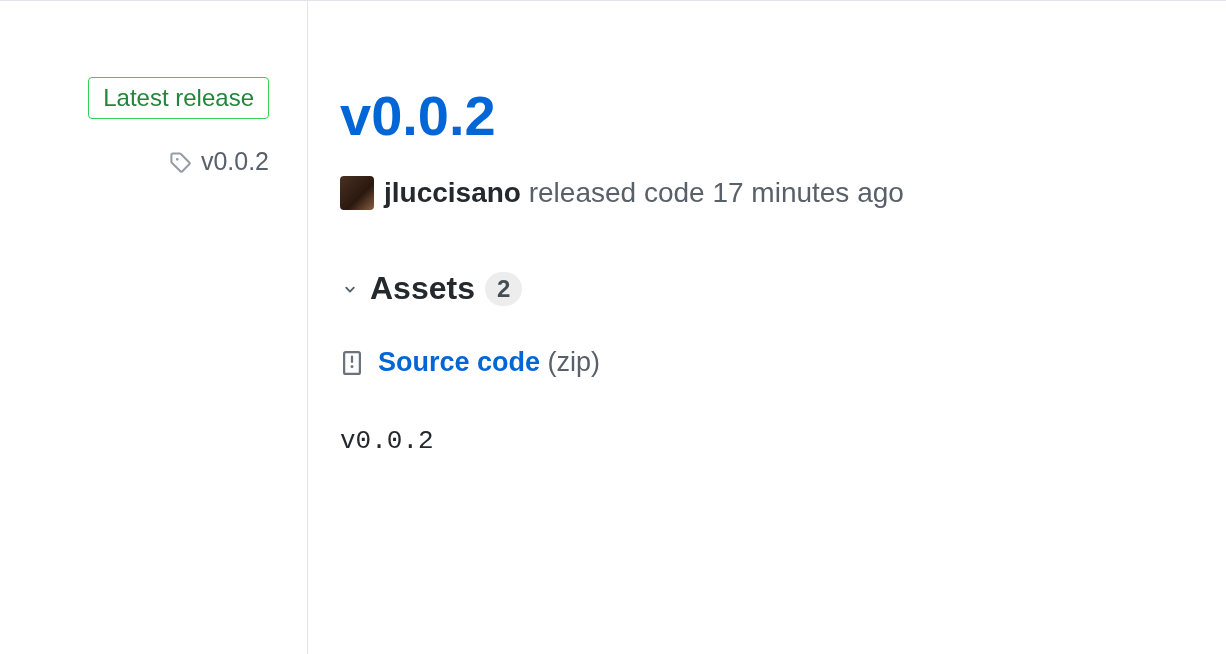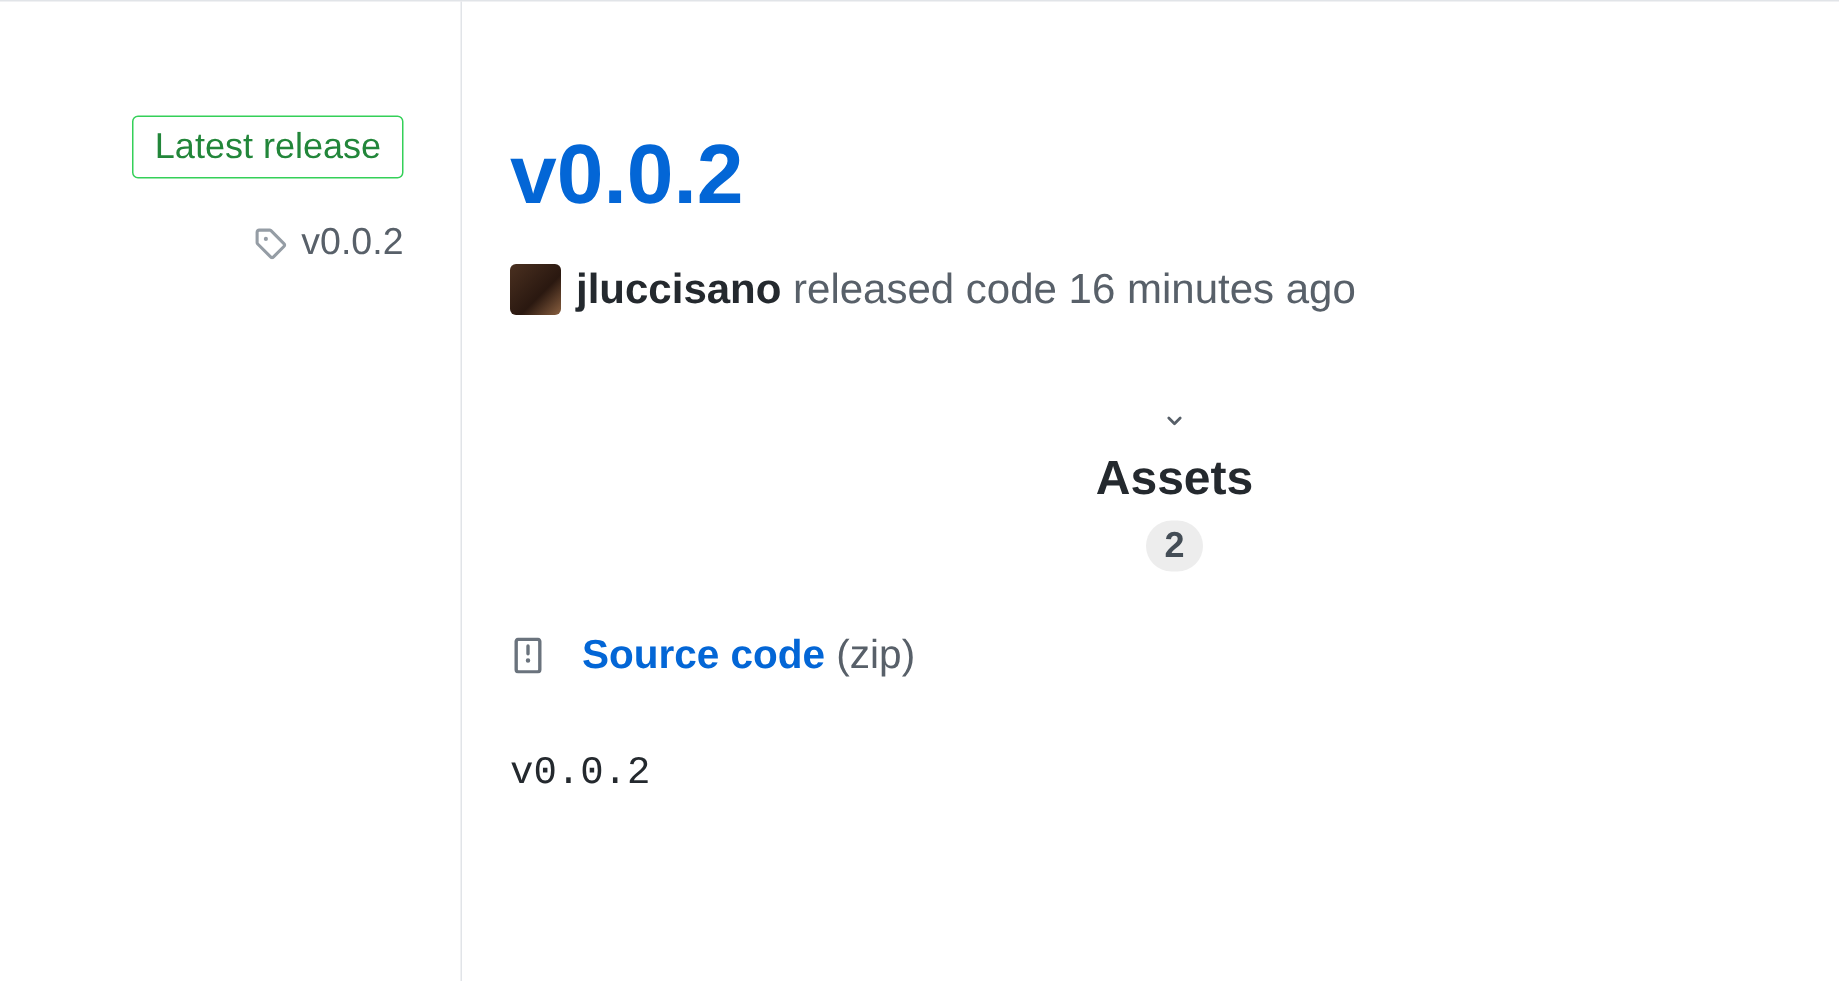--- a/index.html
+++ b/index.html
@@ -73,21 +73,20 @@
     }
     .username {
       font-weight: 700;
       color: #24292e;
     }
     .assets-header {
       display: flex;
       align-items: center;
       gap: 10px;
       margin-bottom: 40px;
-      flex-direction: column;
     }
     .chevron {
       color: #586069;
       display: inline-flex;
     }
     .assets-title {
       font-size: 32px;
       font-weight: 700;
       color: #24292e;
     }
@@ -100,21 +99,21 @@
       font-weight: 600;
       min-width: 34px;
       height: 34px;
       display: inline-flex;
       align-items: center;
       justify-content: center;
     }
     .asset-item {
       display: flex;
       align-items: center;
-      gap: 24px;
+      gap: 14px;
       margin-bottom: 36px;
       font-size: 27px;
     }
     .asset-icon {
       color: #6a737d;
       display: inline-flex;
     }
     .asset-name {
       color: #0366d6;
       font-weight: 600;
@@ -150,21 +149,21 @@
   </aside>
 
   <main class="main">
     <h1 class="release-title">v0.0.2</h1>
 
     <div class="release-by">
       <span class="avatar"></span>
       <span>
         <span class="username">jluccisano</span>
         <span>released code</span>
-        <span>16 minutes ago</span>
+        <span>17 minutes ago</span>
       </span>
     </div>
 
     <div class="assets-header">
       <span class="chevron">
         <svg viewBox="0 0 16 16" width="20" height="20" fill="currentColor">
             <path d="M4.427 6.427a.75.75 0 011.06 0L8 8.94l2.513-2.513a.75.75 0 011.06 1.06l-3.043 3.043a.75.75 0 01-1.06 0L4.427 7.487a.75.75 0 010-1.06z"></path>
           </svg>
       </span>
       <span class="assets-title">Assets</span>

